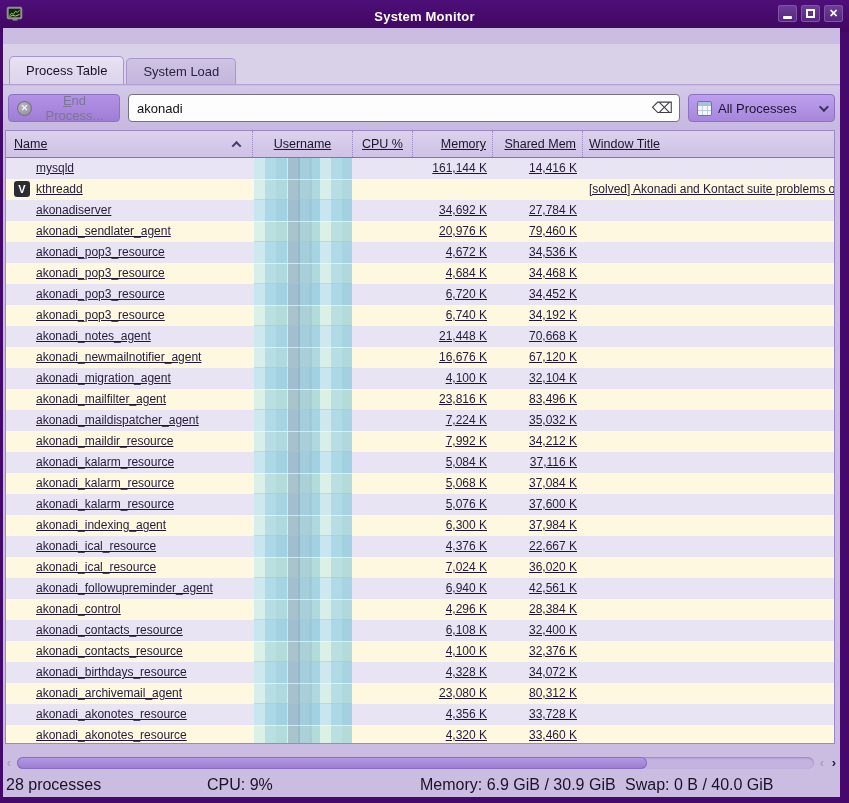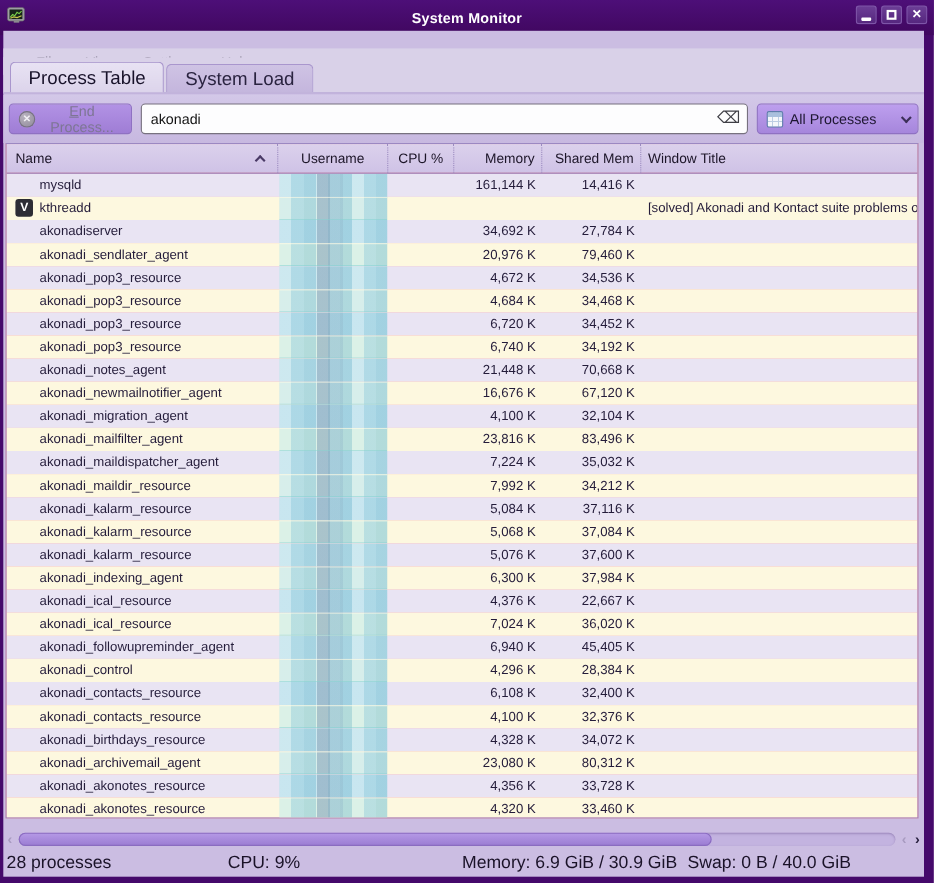--- a/index.html
+++ b/index.html
@@ -25,21 +25,21 @@
 
   
   .menubar { position:absolute; top:16px; left:0; right:0; height:24px; background:#d9d1e8;
     display:flex; align-items:center; padding-left:20px; gap:4px; }
   .menu-item { display:inline-block; padding:3px 10px; color:#1c1528; font-size:13px; }
   .menu-item::first-letter { text-decoration:underline; }
 
   
   .tabbar { position:absolute; top:24px; left:0; right:0; height:33px; background:#d9d1e8;
     border-bottom:1px solid #b2a0d3; display:flex; align-items:flex-end; padding-left:6px; }
-  .tab { height:28px; padding:0 16px; display:flex; align-items:center; font-size:17px;
+  .tab { height:28px; padding:0 16px; display:flex; align-items:center; font-size:13px;
     border:1px solid #a996cd; border-bottom:none; border-radius:5px 5px 0 0; margin-right:2px;text-align:center; }
   .tab.active { background:linear-gradient(#e8e2f3,#dcd4eb); color:#18122a; position:relative; z-index:2; }
   .tab.inactive { background:linear-gradient(#cfc3e4,#c4b6dd); color:#2a2340; height:26px; }
 
   
   .toolbar { position:absolute; top:58px; left:0; right:0; height:44px;
     background:linear-gradient(#d3c8e8,#c7b8e0); display:flex; align-items:center; padding:0 5px; gap:8px; }
   .btn { height:28px; border-radius:4px; border:1px solid #8f71c2; font-size:13px;
     display:flex; align-items:center; font-family:"Liberation Sans",sans-serif; }
   .end-process { width:112px; padding:0 8px; gap:6px;
@@ -57,21 +57,21 @@
     background:linear-gradient(#bd9fee,#a686dc); color:#1d1630; }
   .grid-icon { width:15px; height:15px; flex:0 0 15px; background:#f4f7fb; border:1px solid #5e7cab; border-radius:2px;
     background-image:linear-gradient(#a9c0dd 0 4px, rgba(0,0,0,0) 4px),
       repeating-linear-gradient(0deg, rgba(0,0,0,0) 0 4px, #bccde3 4px 5px),
       repeating-linear-gradient(90deg, rgba(0,0,0,0) 0 4px, #bccde3 4px 5px); }
   .chev-down { margin-left:auto; width:7px; height:7px; border-right:2px solid #3c2f58;
     border-bottom:2px solid #3c2f58; transform:rotate(45deg) translateY(-2px); }
 
   
   .panel { position:absolute; top:102px; left:2px; width:830px; height:614px;
-    background:#fca5a5; border:1px solid #9b88c2; overflow:hidden; }
+    background:#eab308; border:1px solid #9b88c2; overflow:hidden;text-decoration:underline; }
   .thead { display:grid; grid-template-columns:247px 100px 60px 80px 90px 1fr;
     height:27px; background:linear-gradient(#dbd1ec,#cfc2e6); border-bottom:1px solid #8a6fb4;
     font-size:12.5px; color:#1c1528; }
   .th { display:flex; align-items:center; border-right:1px dotted #9b8abf; padding:0 6px; }
   .th:last-child { border-right:none; }
   .th-name { padding-left:8px; }
   .th-user,.th-cpu { justify-content:center; }
   .th-mem,.th-shared { justify-content:flex-end; }
   .sort-icon { margin-left:auto; margin-right:6px; width:7px; height:7px;
     border-right:2px solid #4a3a66; border-bottom:2px solid #4a3a66; transform:rotate(-135deg) translate(-1px,-1px); }
@@ -397,21 +397,21 @@
             <div class="td td-shared">36,020 K</div>
             <div class="td td-wt"></div>
           </div>
           <div class="trow rv0">
             <div class="td td-name"><span>akonadi_followupreminder_agent</span></div>
             <div class="td td-user">
               <span class="redact"></span>
             </div>
             <div class="td td-cpu"></div>
             <div class="td td-mem">6,940 K</div>
-            <div class="td td-shared">45,405 K</div>
+            <div class="td td-shared">42,561 K</div>
             <div class="td td-wt"></div>
           </div>
           <div class="trow alt rv1">
             <div class="td td-name"><span>akonadi_control</span></div>
             <div class="td td-user">
               <span class="redact"></span>
             </div>
             <div class="td td-cpu"></div>
             <div class="td td-mem">4,296 K</div>
             <div class="td td-shared">28,384 K</div>

